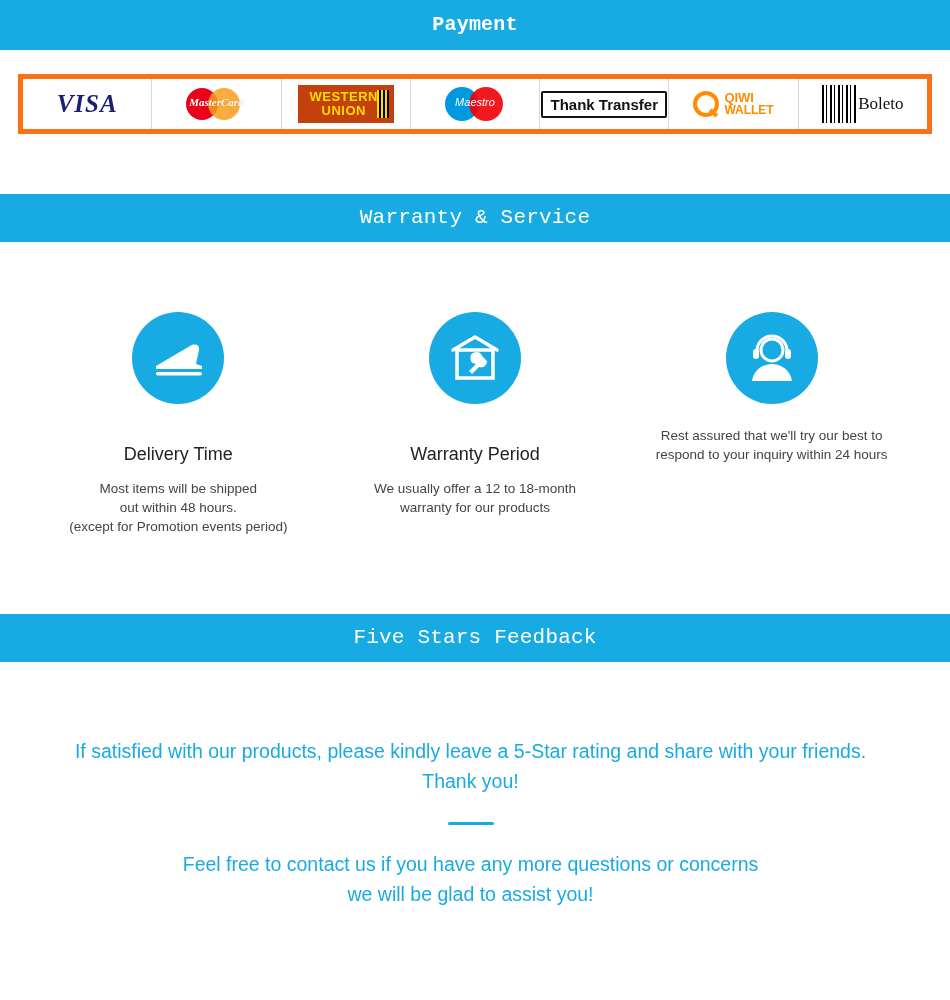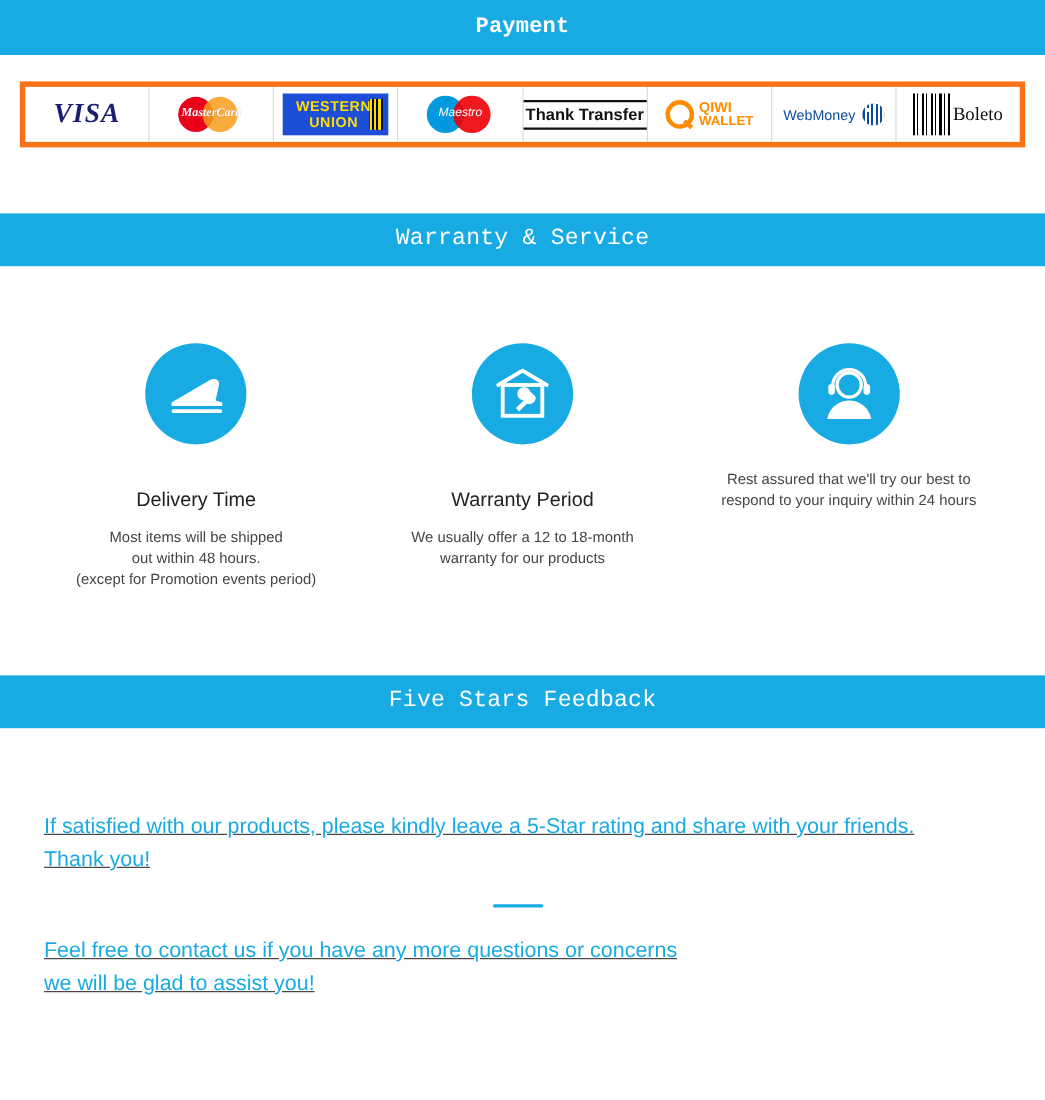--- a/index.html
+++ b/index.html
@@ -104,21 +104,21 @@
     text-align: center;
     font-size: 11px;
     font-weight: bold;
     font-style: italic;
     color: #ffffff;
     z-index: 3;
     text-shadow: 0 0 1px rgba(0,0,0,.3);
   }
   
   .wu {
-    background: #1d4ed8;
+    background: #c2410c;
     color: #FFDD00;
     font-weight: bold;
     font-size: 13px;
     line-height: 14px;
     text-align: center;
     padding: 5px 10px 5px 6px;
     letter-spacing: .5px;
     position: relative;
     width: 96px;
     box-sizing: border-box;
@@ -254,23 +254,22 @@
   }
   .svc-desc {
     font-size: 13.5px;
     color: #444;
     line-height: 19px;
   }
 
   
   .fb-wrap {
     padding: 74px 49px 0 40px;
-    text-align: left;
-    box-sizing: border-box;
-    text-decoration: underline;
+    text-align: center;
+    box-sizing: border-box;
   }
   .fb-line {
     color: #18ABE3;
     font-size: 19.5px;
     line-height: 30px;
   }
   .fb-div {
     width: 46px;
     height: 3px;
     background: #18ABE3;
@@ -325,26 +324,20 @@
       <div class="pay-cell">
         <span class="qiwi">
           <span class="q"></span>
           <span class="qt">
             <span>QIWI</span>
             <small>WALLET</small>
           </span>
         </span>
       </div>
 
-      <div class="pay-cell">
-        <span class="wm">
-          <span class="wmt">WebMoney</span>
-          <span class="globe"></span>
-        </span>
-      </div>
 
       <div class="pay-cell">
         <span class="bo">
           <span class="code"></span>
           <span class="bname">Boleto</span>
         </span>
       </div>
 
     </div>
   </div>

